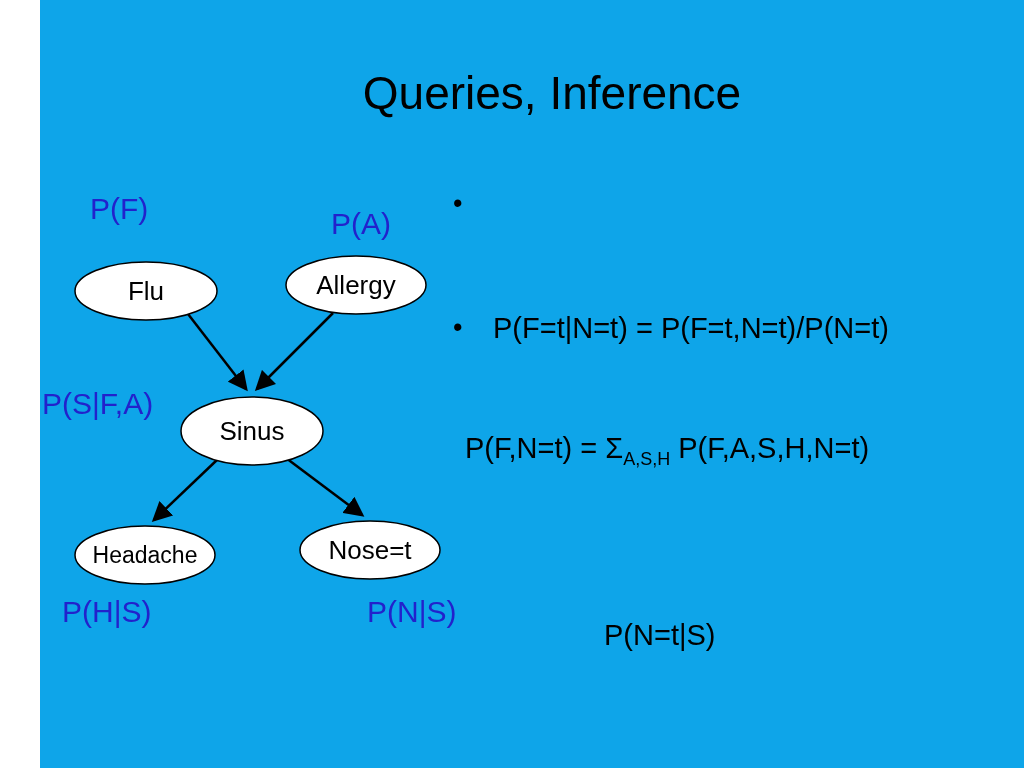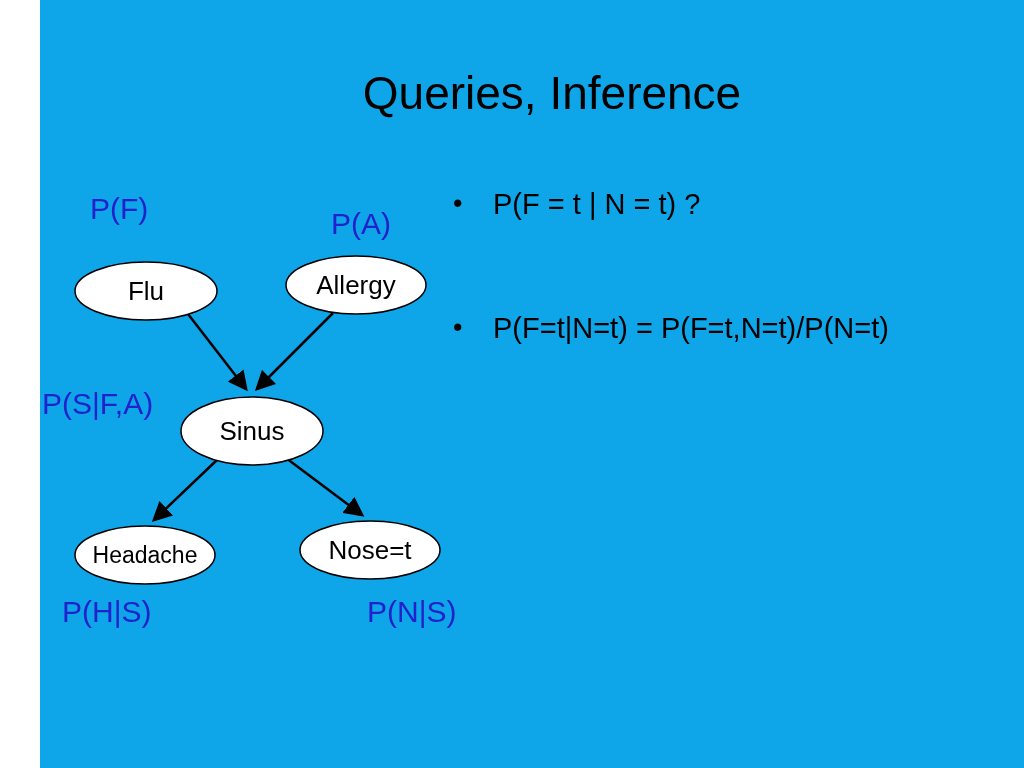--- a/index.html
+++ b/index.html
@@ -96,25 +96,30 @@
 
     <text class="annotation" x="50" y="219">P(F)</text>
     <text class="annotation" x="291" y="234">P(A)</text>
     <text class="annotation" x="2" y="414">P(S|F,A)</text>
     <text class="annotation" x="22" y="622">P(H|S)</text>
     <text class="annotation" x="327" y="622">P(N|S)</text>
   </svg>
 
   <div class="bullet-line" style="top:188px">
     <span class="bullet">•</span>
-    <span>P(F = t | N = t) ?</span>
   </div>
 
   <div class="bullet-line" style="top:312px">
     <span class="bullet">•</span>
     <span>P(F=t|N=t) = P(F=t,N=t)/P(N=t)</span>
   </div>
 
+  <div class="math-line" style="top:432px; left:425px">
+    <span>P(F,N=t) = Σ</span><sub class="sigma-sub">A,S,H</sub><span class="gap">P(F,A,S,H,N=t)</span>
+  </div>
 
 
 
+  <div class="math-line" style="top:619px; left:564px">
+    <span>P(N=t|S)</span>
+  </div>
 
 </div>
 
 </body></html>

